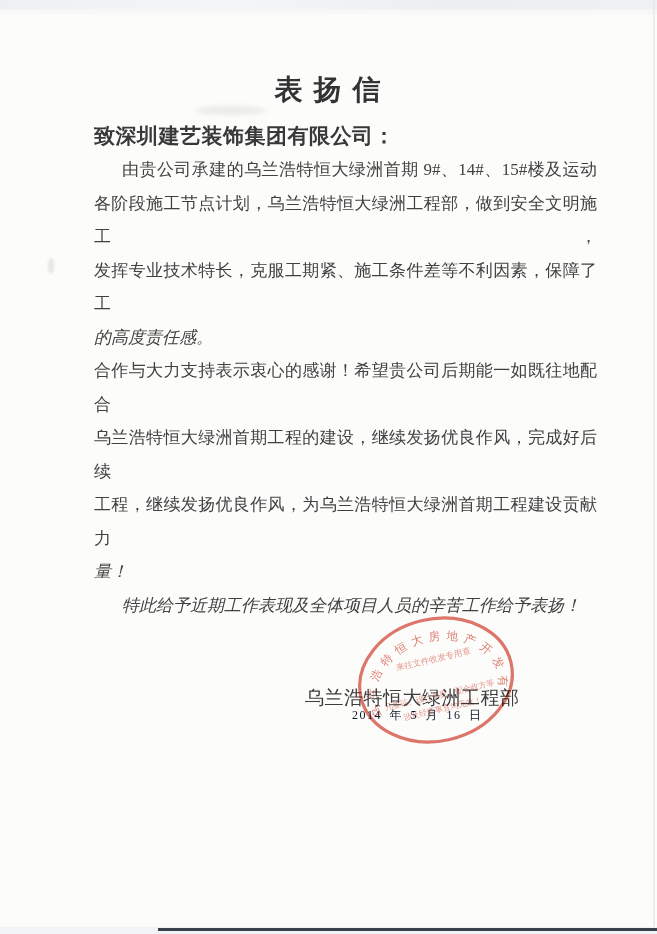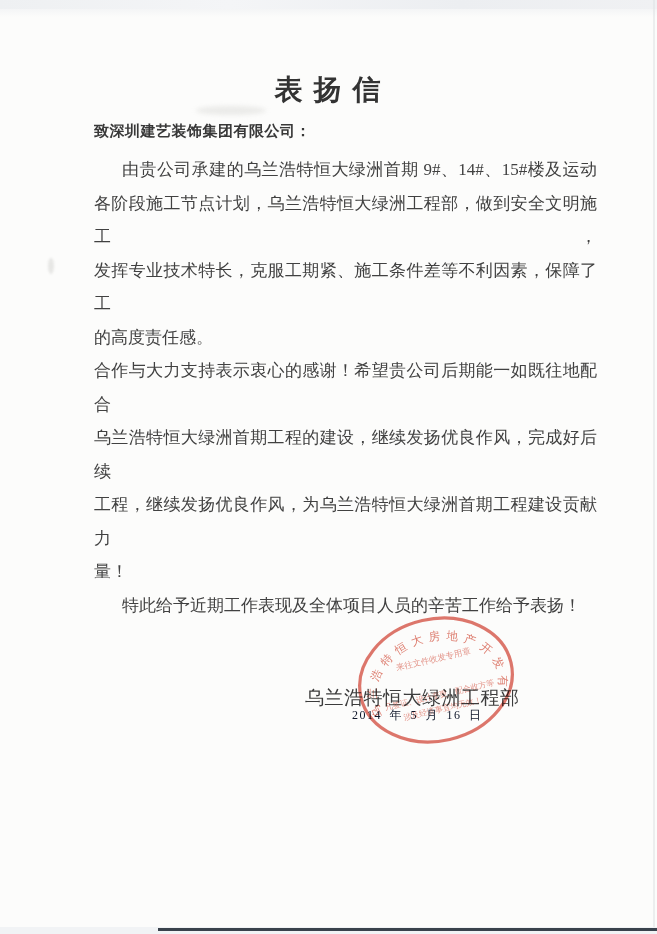--- a/index.html
+++ b/index.html
@@ -15,25 +15,25 @@
   .scan-top-fade{position:absolute;top:9px;left:0;width:100%;height:8px;
     background:linear-gradient(#f4f5f6,rgba(252,252,251,0));}
   .scan-bottom{position:absolute;left:0;top:927px;width:100%;height:7px;background:#f1f3f5;}
   .scan-bottom-line{position:absolute;left:158px;top:928px;width:499px;height:3px;background:#39424c;}
   .scan-right{position:absolute;right:2px;top:0;width:2px;height:100%;background:#dfe1e4;opacity:.55;}
   .smudge-a{position:absolute;left:196px;top:106px;width:70px;height:9px;background:#ebebe9;border-radius:50%;filter:blur(2px);}
   .smudge-b{position:absolute;left:48px;top:258px;width:6px;height:16px;background:#e7e7e5;border-radius:50%;filter:blur(1px);}
   
   .title{position:absolute;top:71px;left:0;width:100%;text-align:center;
     font-size:28px;font-weight:bold;color:#333;letter-spacing:2px;}
-  .salutation{position:absolute;top:122px;left:94px;font-size:15px;font-weight:bold;color:#383838;letter-spacing:.5px;}
+  .salutation{position:absolute;top:122px;left:94px;font-size:21px;font-weight:bold;color:#383838;letter-spacing:.5px;}
   .body-block{position:absolute;top:153px;left:94px;width:503px;
     font-size:17px;line-height:33.5px;color:#414141;}
   .line{text-align:justify;text-align-last:justify;}
-  .line.end{text-align:center;text-align-last:left;}
+  .line.end{text-align:center;text-align-last:left;font-style:italic;}
   .line.indent{text-indent:28px;}
   .signature{position:absolute;top:685px;left:305px;font-size:19px;color:#3c3c3c;letter-spacing:.5px;text-align:center;}
   .date{position:absolute;top:707px;left:352px;font-size:12px;color:#0f172a;letter-spacing:1.5px;word-spacing:3px;}
   
   .stamp{position:absolute;left:348px;top:606px;mix-blend-mode:multiply;opacity:.92;}
 </style>
 </head>
 <body>
 
 <div class="page">

